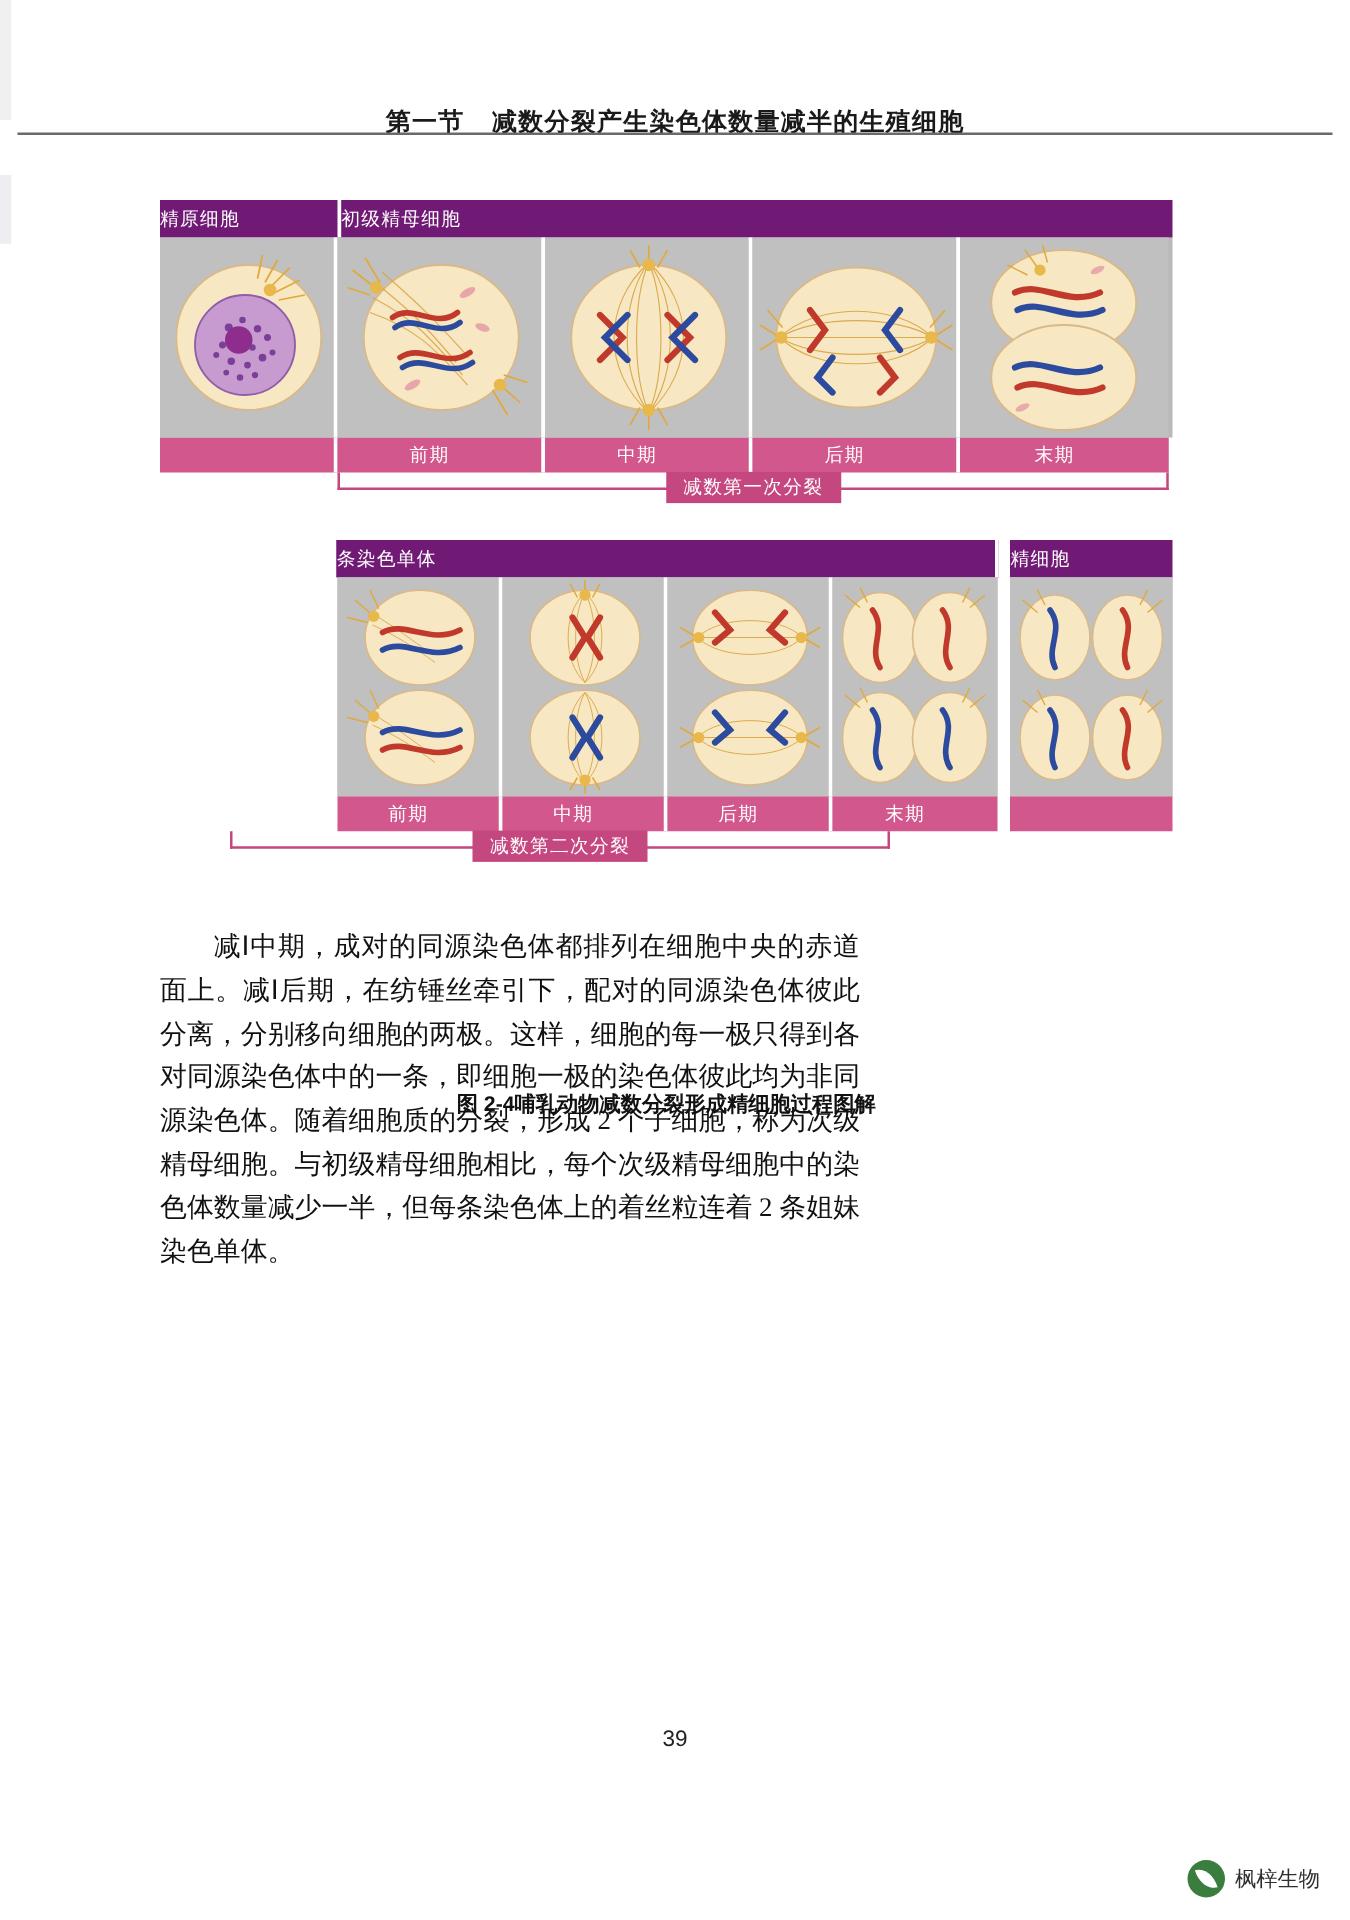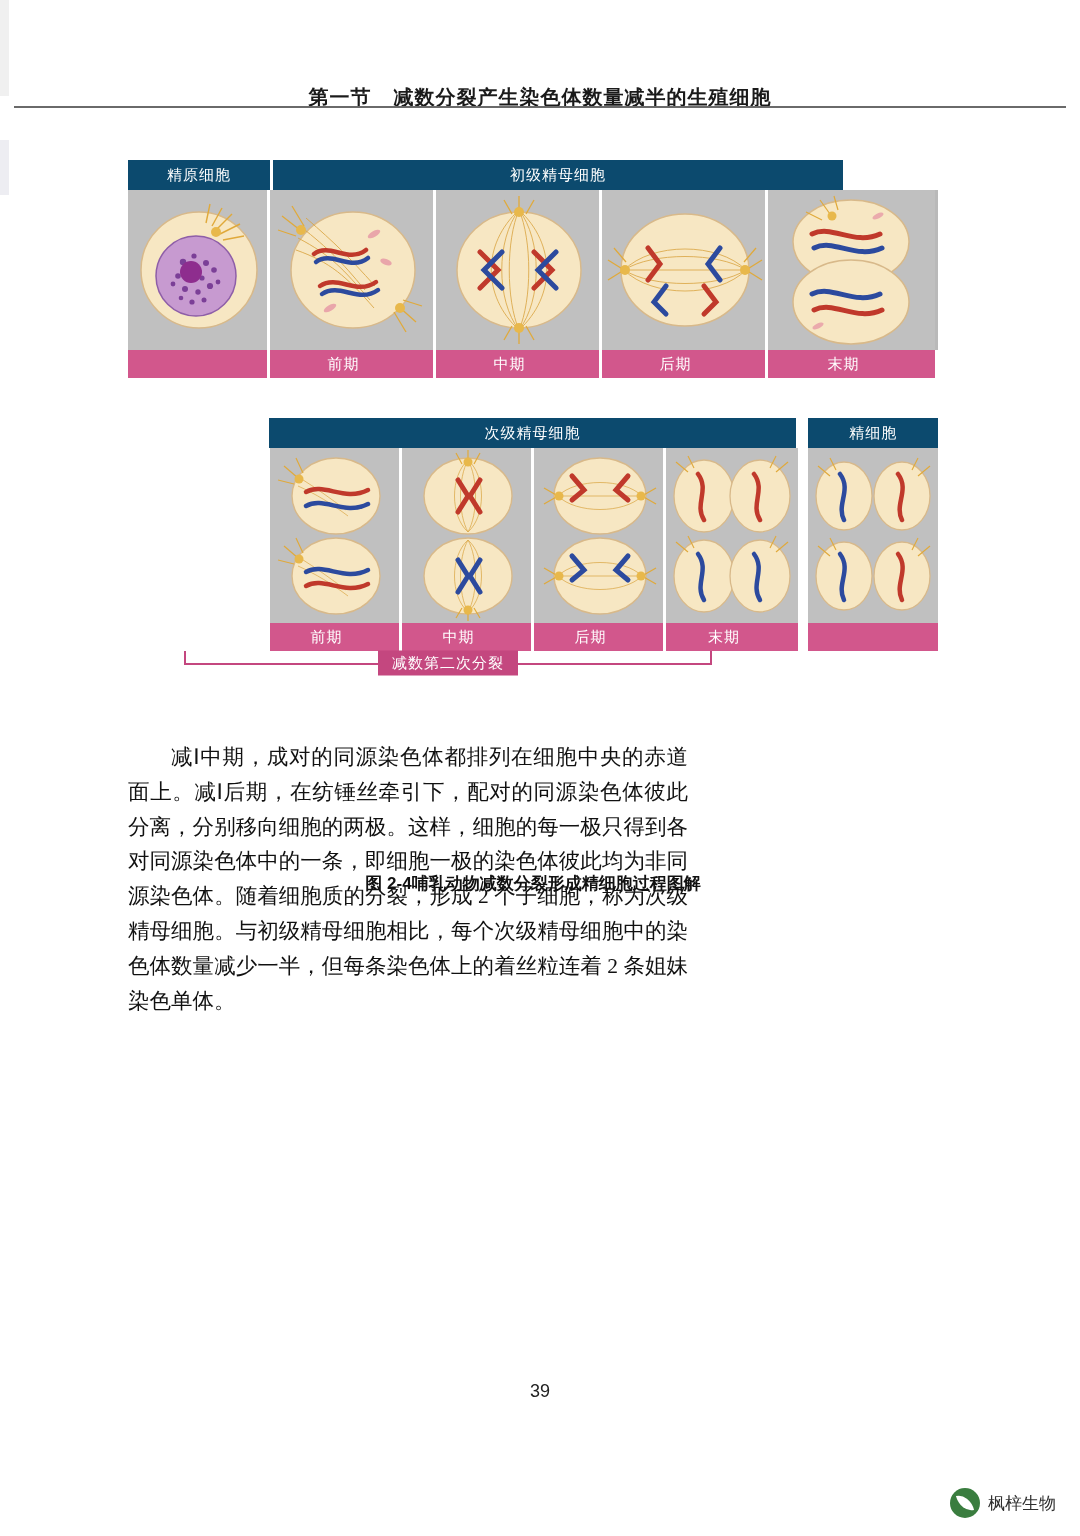--- a/index.html
+++ b/index.html
@@ -56,24 +56,24 @@
     left: 128px;
     top: 160px;
     width: 810px;
   }
   .fig-block { position: relative; }
   .row {
     display: flex;
     align-items: stretch;
   }
   .panel-title {
-    background: #0c4a6e;
+    background: #701a75;
     color: #ffffff;
     font-size: 15px;
-    text-align: center;
+    text-align: left;
     padding: 6px 0 5px 0;
     font-family: "Liberation Sans", sans-serif;
     letter-spacing: 1px;
   }
   .cells-strip {
     background: #b9b9b9;
     display: flex;
   }
   .cell-box {
     position: relative;
@@ -193,21 +193,21 @@
   <div class="header">
     <span class="sec-no">第一节</span><span>减数分裂产生染色体数量减半的生殖细胞</span>
   </div>
   <div class="header-rule"></div>
 
   <div class="figure">
 
     <div class="fig-block" style="position:relative;">
       <div class="row">
         <div class="panel-title" style="width:142px; border-right:3px solid #fff;">精原细胞</div>
-        <div class="panel-title" style="width:570px;">初级精母细胞</div>
+        <div class="panel-title" style="width:665px;">初级精母细胞</div>
       </div>
 
       <div class="cells-strip">
 
         <div class="cell-box" style="width:142px;height:160px;">
           <svg width="142" height="160" viewBox="0 0 142 160">
             <circle cx="71" cy="80" r="58" fill="#f7e7c3" stroke="#d8b98a" stroke-width="1.5"></circle>
             <g stroke="#e0a93a" stroke-width="1.4">
               <line x1="88" y1="40" x2="104" y2="24"></line>
                 <line x1="92" y1="44" x2="112" y2="34"></line>
@@ -355,26 +355,29 @@
       </div>
 
       <div class="row">
         <div style="width:142px;background:#d2578c;border-right:3px solid #fff;box-sizing:border-box;">&nbsp;</div>
         <div class="stage-label" style="width:166px;">前期</div>
         <div class="stage-label" style="width:166px;">中期</div>
         <div class="stage-label" style="width:166px;">后期</div>
         <div class="stage-label" style="width:167px;">末期</div>
       </div>
 
+      <div class="bracket" style="margin-left:142px;width:665px;">
+        <div class="division-tag">减数第一次分裂</div>
+      </div>
     </div>
 
     <div class="fig-block" style="margin-top:40px;">
       <div class="row">
         <div style="width:142px;"></div>
-        <div class="panel-title" style="width:528px;border-right:3px solid #fff;">次级精母细胞</div>
+        <div class="panel-title" style="width:528px;border-right:3px solid #fff;">条染色单体</div>
         <div style="width:10px;"></div>
         <div class="panel-title" style="width:130px;">精细胞</div>
       </div>
 
       <div class="row">
         <div style="width:142px;"></div>
         <div class="cells-strip" style="width:528px;">
 
           <div class="cell-box" style="width:132px;height:175px;">
             <svg width="132" height="175" viewBox="0 0 132 175">

